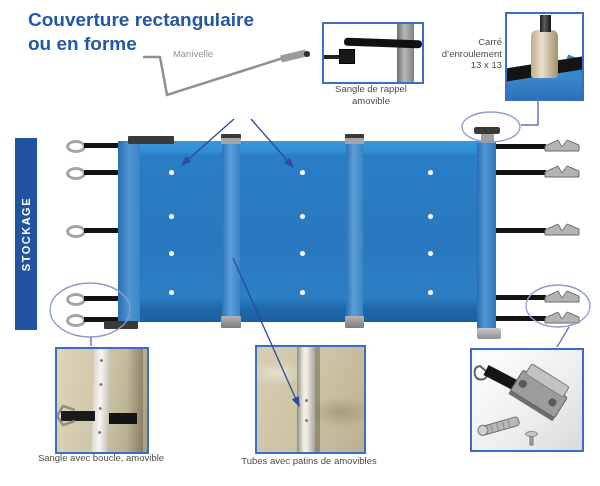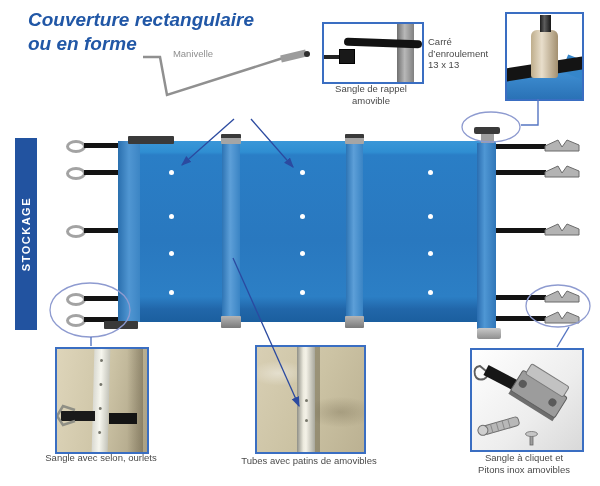--- a/index.html
+++ b/index.html
@@ -1,21 +1,21 @@
 <!DOCTYPE html>
 <html><head>
 <meta charset="utf-8">
 <style>
   html,body{margin:0;padding:0;background:#fff;}
   .canvas{position:relative;width:600px;height:486px;background:#fff;overflow:hidden;
           font-family:"Liberation Sans",sans-serif;}
   .abs{position:absolute;}
 
   
-  .headline{left:28px;top:8px;width:250px;font-size:19px;font-weight:bold;color:#2157a6;line-height:24px;z-index:5;font-style:italic;}
+  .headline{left:28px;top:8px;width:250px;font-size:19px;font-weight:bold;color:#2157a6;line-height:24px;z-index:5;}
 
   
   .stockage{left:15px;top:138px;width:22px;height:192px;background:#2253a0;z-index:4;
             display:flex;align-items:center;justify-content:center;}
   .stockage span{writing-mode:vertical-rl;transform:rotate(180deg);color:#fff;font-weight:bold;
                  font-size:11px;letter-spacing:1.5px;}
 
   
   .cover{left:118px;top:141px;width:378px;height:181px;z-index:2;border-radius:2px;
     background:linear-gradient(180deg,#3a97d8 0,#2f8ed2 11px,#2a7ec6 14px,#2978bf 55%,#2c7fc5 86%,#2166a9 93%,#1b5f9f 100%);}
@@ -36,21 +36,21 @@
     background:linear-gradient(180deg,#c9c9c9,#8f8f8f);}
 
   
   .loop{position:absolute;width:14px;height:7px;border:3px solid #a3a3a3;border-radius:50%;z-index:1;}
   .sbar{position:absolute;height:5px;background:#131313;z-index:1;}
 
   
   .inset{border:2px solid #3a6ec2;background:#fff;z-index:4;overflow:hidden;}
   .caption{font-size:9.5px;color:#4a4a4a;text-align:center;line-height:11.5px;z-index:5;}
   .caption .red{color:#e63c2f;font-weight:bold;}
-  .capt-right{text-align:left;}
+  .capt-right{text-align:right;}
   .small-gray{font-size:9.5px;color:#8f8f8f;text-align:center;z-index:5;}
 
   
   .iA-tube{position:absolute;right:8px;top:0;width:17px;height:100%;
     background:linear-gradient(90deg,#6f6f6f,#b8b8b8 45%,#808080);}
   .iA-strap{position:absolute;left:20px;top:15px;width:78px;height:8px;background:#121212;border-radius:4px;transform:rotate(2deg);}
   .iA-thin{position:absolute;left:0;top:31px;width:18px;height:4px;background:#232323;}
   .iA-buckle{position:absolute;left:15px;top:25px;width:14px;height:13px;background:#191919;border:1px solid #000;}
 
   
@@ -199,21 +199,21 @@
       <div class="iC-rivet" style="top:60px;"></div>
       <div class="iC-rivet" style="top:84px;"></div>
     </div>
     <div class="iC-strap"></div>
     <div class="iC-strap2"></div>
     <svg class="abs" style="left:-2px;top:55px;" width="22" height="24">
       <path d="M20,6 L8,2 L2,12 L8,21 L20,17" fill="none" stroke="#8f8f85" stroke-width="2.5"></path>
     </svg>
   </div>
   <div class="abs caption" style="left:5px;top:452px;width:192px;">
-    <div>Sangle avec selon, ourlets</div>
+    <div>Sangle avec boucle, amovible</div>
   </div>
 
   <div class="abs inset iD" style="left:255px;top:345px;width:107px;height:105px;">
     <div class="iD-tube">
       <div class="iD-dot" style="top:52px;"></div>
       <div class="iD-dot" style="top:72px;"></div>
     </div>
     <div class="iD-seam"></div>
   </div>
   <div class="abs caption" style="left:228px;top:455px;width:162px;">Tubes avec patins de amovibles</div>
@@ -233,24 +233,20 @@
         <rect x="12" y="71" width="36" height="9" rx="3" fill="#b8b8b8" stroke="#6f6f6f"></rect>
         <path d="M20,71 v9 M26,71 v9 M32,71 v9 M38,71 v9" stroke="#8a8a8a" stroke-width="1"></path>
         <circle cx="11" cy="75" r="5" fill="#cfcfcf" stroke="#707070"></circle>
       </g>
       <g>
         <rect x="58" y="84" width="3" height="11" fill="#9f9f9f" stroke="#666666" stroke-width="0.8"></rect>
         <ellipse cx="59.5" cy="84" rx="6" ry="2.5" fill="#c6c6c6" stroke="#707070" stroke-width="0.8"></ellipse>
       </g>
     </svg>
   </div>
-  <div class="abs caption" style="left:455px;top:452px;width:138px;">
-    <div>Sangle à cliquet et</div>
-    <div>Pitons inox amovibles</div>
-  </div>
 
   <svg class="overlay" width="600" height="486">
     <defs>
       <marker id="ah" markerWidth="9" markerHeight="7" refX="7" refY="3" orient="auto">
         <path d="M0,0 L8,3 L0,6 Z" fill="#2b4aa0"></path>
       </marker>
     </defs>
 
     <g>
       <path d="M143,57 L160,57 L167,95 L283,58" fill="none" stroke="#909090" stroke-width="2.5"></path>

